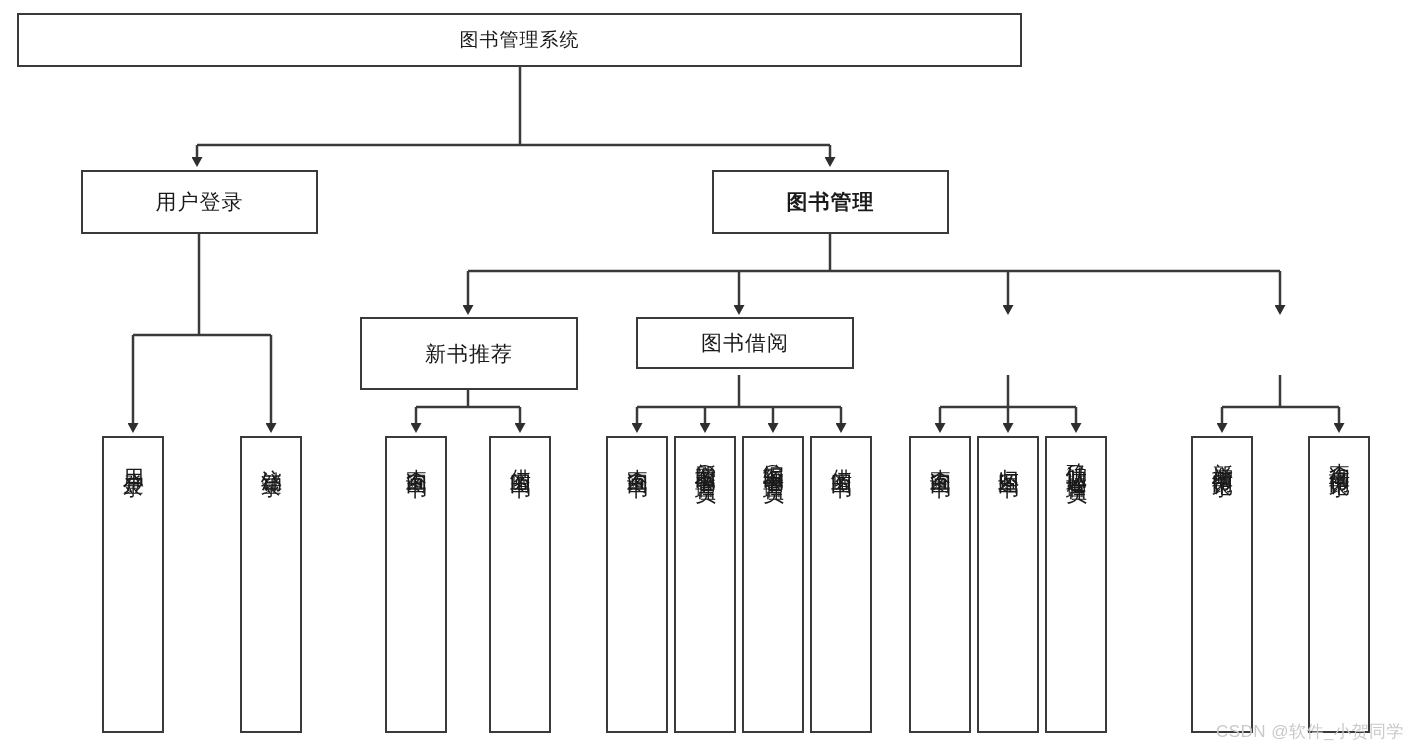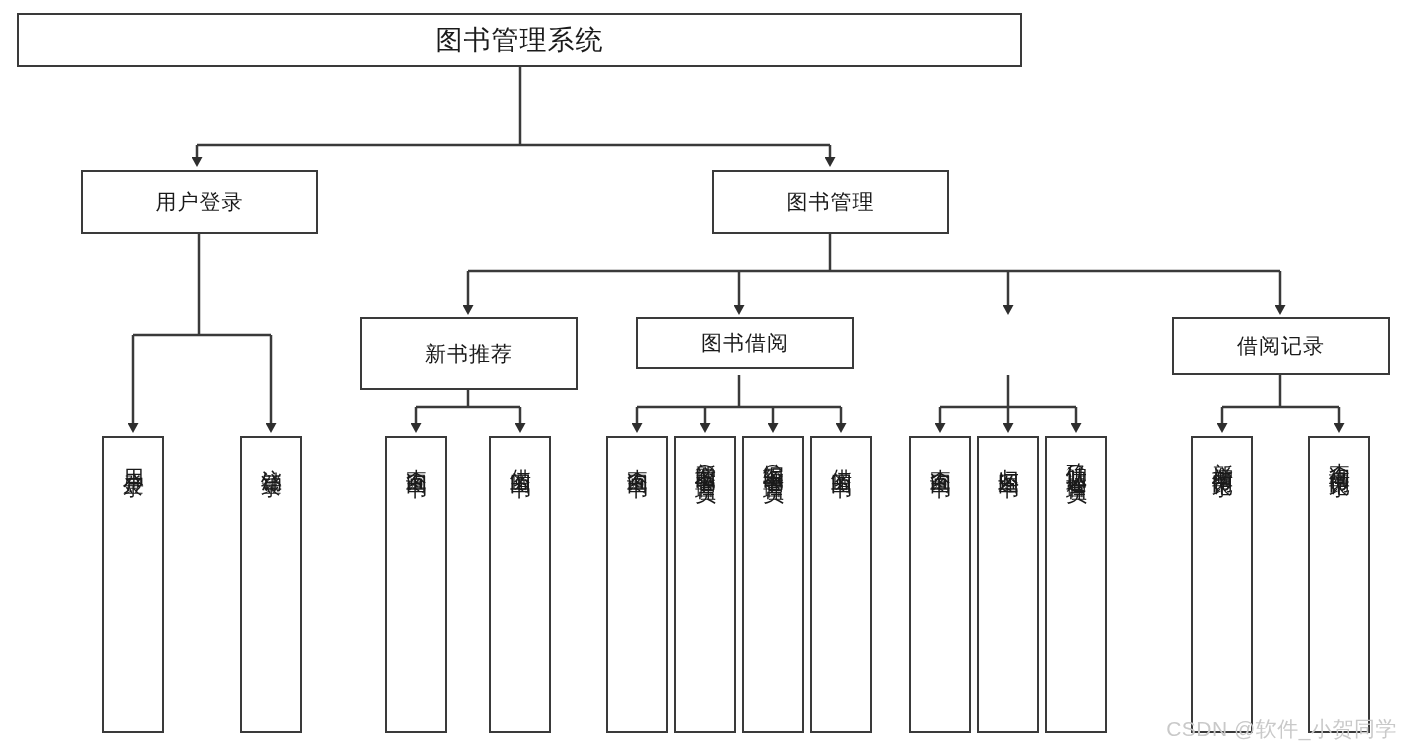--- a/index.html
+++ b/index.html
@@ -42,44 +42,44 @@
   }
   .node.horiz .label {
     font-size: 21px;
     line-height: 1.2;
     white-space: nowrap;
   }
   .node.root {
     border-width: 2px;
   }
   .node.root .label {
-    font-size: 27px;
+    font-size: 19px;
   }
   .node.vert {
     align-items: flex-start;
     padding-top: 14px;
   }
   .node.vert .label {
     writing-mode: vertical-rl;
     text-orientation: upright;
     font-size: 21px;
     line-height: 1.38;
     letter-spacing: 3px;
     white-space: nowrap;
     margin: 0 auto;
   }
   .node.vert.tall {
     align-items: flex-start;
     padding-top: 8px;
   }
   .watermark {
     position: absolute;
-    right: 8px;
+    right: 1px;
     bottom: 4px;
-    font-size: 21px;
+    font-size: 17px;
     color: #c9c9c9;
     white-space: nowrap;
     letter-spacing: 0.5px;
   }
 </style>
 </head>
 <body>
 
 <div id="canvas">
 
@@ -133,33 +133,30 @@
     </g>
   </svg>
 
   <div class="node root horiz" style="left:17px; top:13px; width:1005px; height:54px;">
     <span class="label">图书管理系统</span>
   </div>
 
   <div class="node horiz" style="left:81px; top:170px; width:237px; height:64px;">
     <span class="label">用户登录</span>
   </div>
-  <div class="node horiz" style="left:712px; top:170px; width:237px; height:64px;">
+  <div class="node horiz" style="left:712px; top:170px; width:237px; height:64px;font-weight:bold;">
     <span class="label">图书管理</span>
   </div>
 
   <div class="node horiz" style="left:360px; top:317px; width:218px; height:73px;">
     <span class="label">新书推荐</span>
   </div>
   <div class="node horiz" style="left:636px; top:317px; width:218px; height:52px;">
     <span class="label">图书借阅</span>
   </div>
-  <div class="node horiz" style="left:1172px; top:317px; width:218px; height:58px;">
-    <span class="label">借阅记录</span>
-  </div>
 
   <div class="node vert" style="left:102px; top:436px; width:62px; height:297px;">
     <span class="label">用户登录</span>
   </div>
   <div class="node vert" style="left:240px; top:436px; width:62px; height:297px;">
     <span class="label">注销登录</span>
   </div>
 
   <div class="node vert" style="left:385px; top:436px; width:62px; height:297px;">
     <span class="label">查询图书</span>

